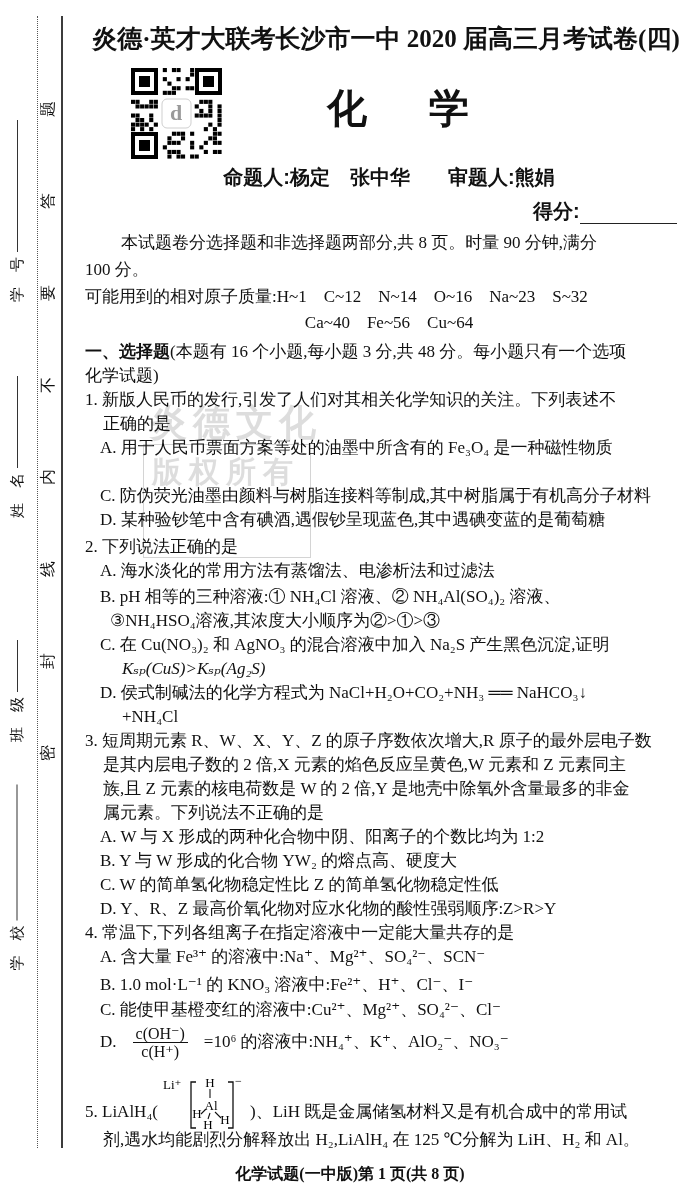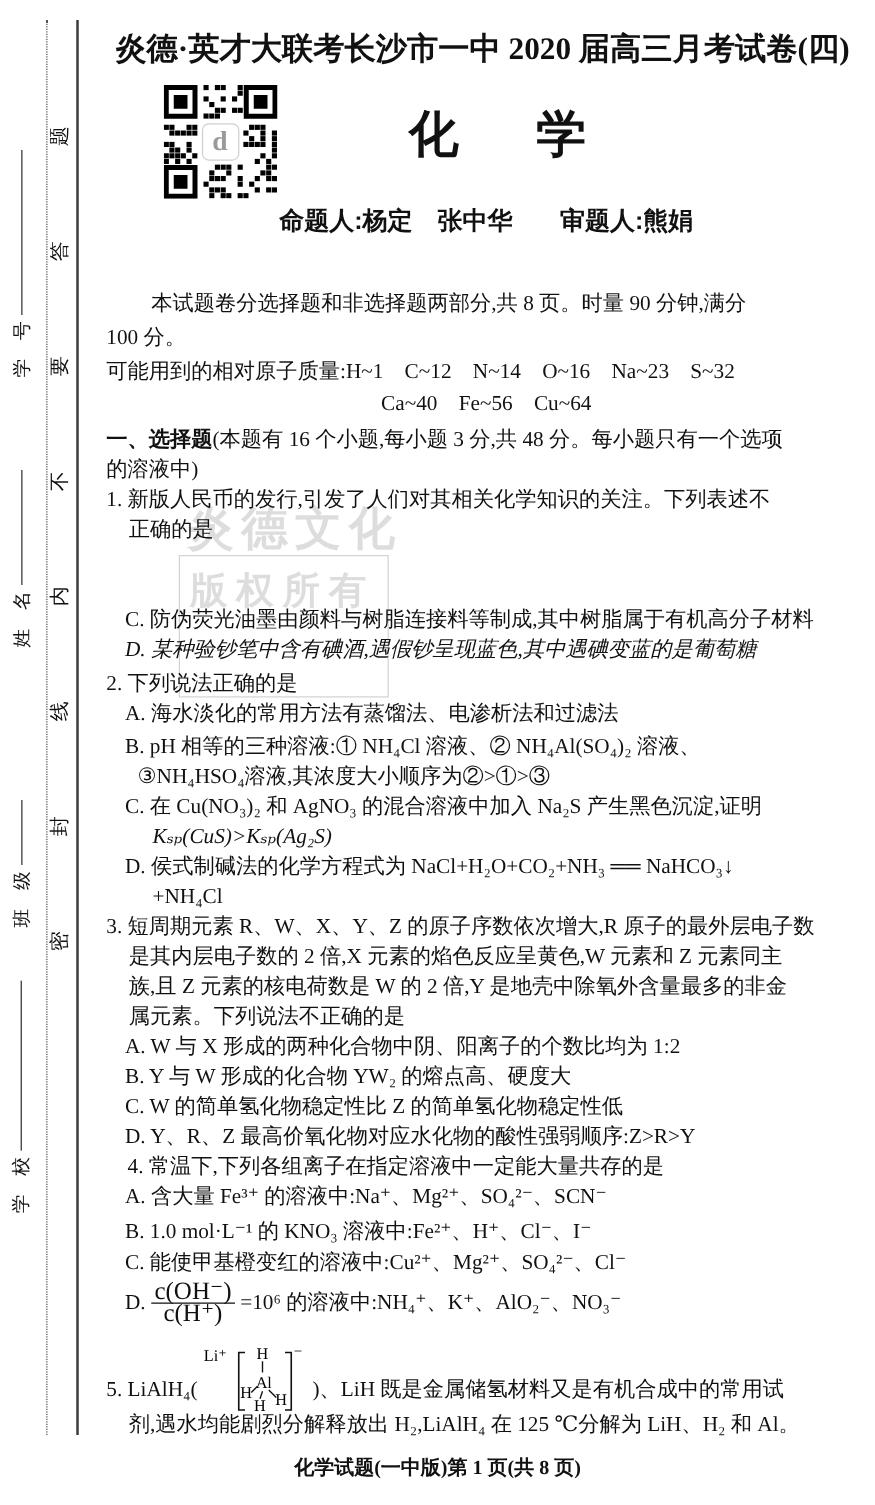--- a/index.html
+++ b/index.html
@@ -21,21 +21,21 @@
   .vline-solid{position:absolute;left:61px;top:16px;height:1132px;width:2px;background:#3c3c3c;z-index:1;}
   .mfield{position:absolute;height:22px;display:flex;align-items:center;transform:rotate(-90deg);
           font-size:15px;white-space:nowrap;z-index:2;}
   .mline{display:inline-block;border-bottom:1px solid #333;height:1px;margin-left:5px;}
   .seal{position:absolute;height:22px;transform:rotate(-90deg);font-size:16px;white-space:nowrap;
         letter-spacing:30px;z-index:2;text-align:center;}
   
   .wm{position:absolute;z-index:0;color:#c3c3c3;opacity:.55;font-weight:bold;white-space:nowrap;}
   .wm-box{position:absolute;z-index:0;border:1px solid #d4d4d4;}
   
-  .frac{display:inline-block;text-align:center;vertical-align:middle;font-size:20px;line-height:17px;margin:0 4px;}
+  .frac{display:inline-block;text-align:center;vertical-align:middle;font-size:16px;line-height:17px;margin:0 16px;}
   .frac .num{display:block;border-bottom:1.2px solid #111;padding:0 3px;}
   .frac .den{display:block;padding:0 3px;}
   .qr{position:absolute;left:131px;top:68px;z-index:2;}
   svg text{font-family:"Liberation Serif","DejaVu Serif",serif;}
 </style>
 </head>
 <body>
 
 <div class="page">
 
@@ -178,53 +178,58 @@
   <div class="subject hei">
     <span>化</span>
     <span>学</span>
   </div>
 
   <div class="byline hei">
     <span>命题人:杨定　张中华</span>
     <span>审题人:熊娟</span>
   </div>
 
+  <div class="score">
+    <span class="hei">得分:</span>
+    <span class="blank" style="width:97px;"></span>
+  </div>
 
   <div class="line" style="left:121px;top:231px;">本试题卷分选择题和非选择题两部分,共 8 页。时量 90 分钟,满分</div>
   <div class="line" style="left:85px;top:258px;">100 分。</div>
   <div class="line" style="left:85px;top:285px;">可能用到的相对原子质量:H~1　C~12　N~14　O~16　Na~23　S~32</div>
   <div class="line" style="left:85px;top:311px;width:608px;text-align:center;">Ca~40　Fe~56　Cu~64</div>
 
   <div class="line" style="left:85px;top:340px;"><b>一、选择题</b><span>(本题有 16 个小题,每小题 3 分,共 48 分。每小题只有一个选项</span></div>
-  <div class="line" style="left:85px;top:364px;">的溶液中)</div>
+  <div class="line" style="left:85px;top:364px;">化学试题)</div>
 
   <div class="line" style="left:85px;top:388px;">1. 新版人民币的发行,引发了人们对其相关化学知识的关注。下列表述不</div>
   <div class="line" style="left:103px;top:412px;">正确的是</div>
+  <div class="line" style="left:100px;top:436px;">A. 用于人民币票面方案等处的油墨中所含有的 Fe₃O₄ 是一种磁性物质</div>
   <div class="line" style="left:100px;top:484px;">C. 防伪荧光油墨由颜料与树脂连接料等制成,其中树脂属于有机高分子材料</div>
-  <div class="line" style="left:100px;top:508px;font-style:italic;">D. 某种验钞笔中含有碘酒,遇假钞呈现蓝色,其中遇碘变蓝的是葡萄糖</div>
+  <div class="line" style="left:100px;top:508px;">D. 某种验钞笔中含有碘酒,遇假钞呈现蓝色,其中遇碘变蓝的是葡萄糖</div>
 
   <div class="line" style="left:85px;top:535px;">2. 下列说法正确的是</div>
   <div class="line" style="left:100px;top:559px;">A. 海水淡化的常用方法有蒸馏法、电渗析法和过滤法</div>
   <div class="line" style="left:100px;top:585px;">B. pH 相等的三种溶液:① NH₄Cl 溶液、② NH₄Al(SO₄)₂ 溶液、</div>
   <div class="line" style="left:110px;top:609px;">③NH₄HSO₄溶液,其浓度大小顺序为②&gt;①&gt;③</div>
   <div class="line" style="left:100px;top:633px;">C. 在 Cu(NO₃)₂ 和 AgNO₃ 的混合溶液中加入 Na₂S 产生黑色沉淀,证明</div>
   <div class="line" style="left:122px;top:657px;font-style:italic;">Kₛₚ(CuS)&gt;Kₛₚ(Ag₂S)</div>
   <div class="line" style="left:100px;top:681px;">D. 侯式制碱法的化学方程式为 NaCl+H₂O+CO₂+NH₃ ══ NaHCO₃↓</div>
   <div class="line" style="left:122px;top:705px;">+NH₄Cl</div>
 
   <div class="line" style="left:85px;top:729px;">3. 短周期元素 R、W、X、Y、Z 的原子序数依次增大,R 原子的最外层电子数</div>
   <div class="line" style="left:103px;top:753px;">是其内层电子数的 2 倍,X 元素的焰色反应呈黄色,W 元素和 Z 元素同主</div>
   <div class="line" style="left:103px;top:777px;">族,且 Z 元素的核电荷数是 W 的 2 倍,Y 是地壳中除氧外含量最多的非金</div>
   <div class="line" style="left:103px;top:801px;">属元素。下列说法不正确的是</div>
   <div class="line" style="left:100px;top:825px;">A. W 与 X 形成的两种化合物中阴、阳离子的个数比均为 1:2</div>
   <div class="line" style="left:100px;top:849px;">B. Y 与 W 形成的化合物 YW₂ 的熔点高、硬度大</div>
   <div class="line" style="left:100px;top:873px;">C. W 的简单氢化物稳定性比 Z 的简单氢化物稳定性低</div>
   <div class="line" style="left:100px;top:897px;">D. Y、R、Z 最高价氧化物对应水化物的酸性强弱顺序:Z&gt;R&gt;Y</div>
 
-  <div class="line" style="left:85px;top:921px;margin-left:17px;">4. 常温下,下列各组离子在指定溶液中一定能大量共存的是</div>
+  <div class="line" style="left:85px;top:921px;">4. 常温下,下列各组离子在指定溶液中一定能大量共存的是</div>
   <div class="line" style="left:100px;top:945px;">A. 含大量 Fe³⁺ 的溶液中:Na⁺、Mg²⁺、SO₄²⁻、SCN⁻</div>
   <div class="line" style="left:100px;top:973px;">B. 1.0 mol·L⁻¹ 的 KNO₃ 溶液中:Fe²⁺、H⁺、Cl⁻、I⁻</div>
   <div class="line" style="left:100px;top:998px;">C. 能使甲基橙变红的溶液中:Cu²⁺、Mg²⁺、SO₄²⁻、Cl⁻</div>
   <div class="line" style="left:100px;top:1020px;height:44px;display:flex;align-items:center;">
     <span>D.</span>
     <span class="frac">
       <span class="num">c(OH⁻)</span>
       <span class="den">c(H⁺)</span>
     </span>
     <span>=10⁶ 的溶液中:NH₄⁺、K⁺、AlO₂⁻、NO₃⁻</span>

